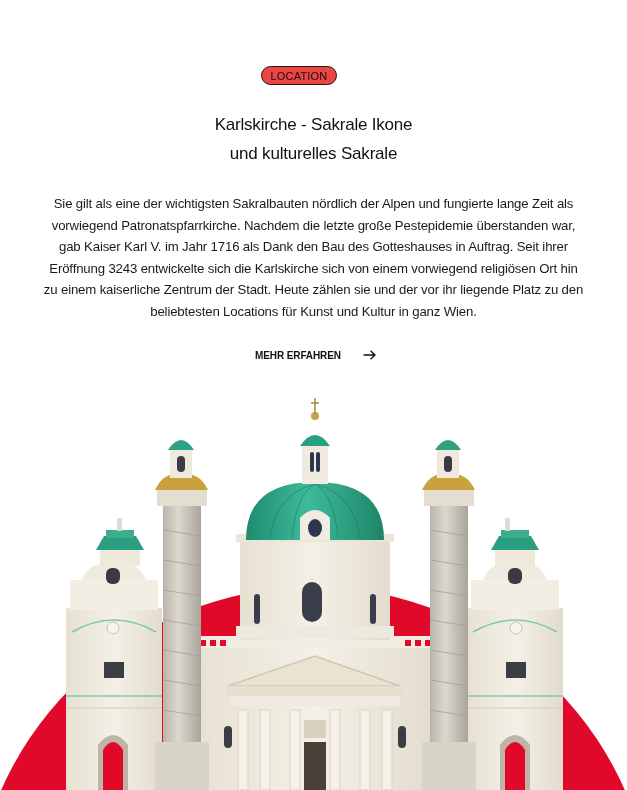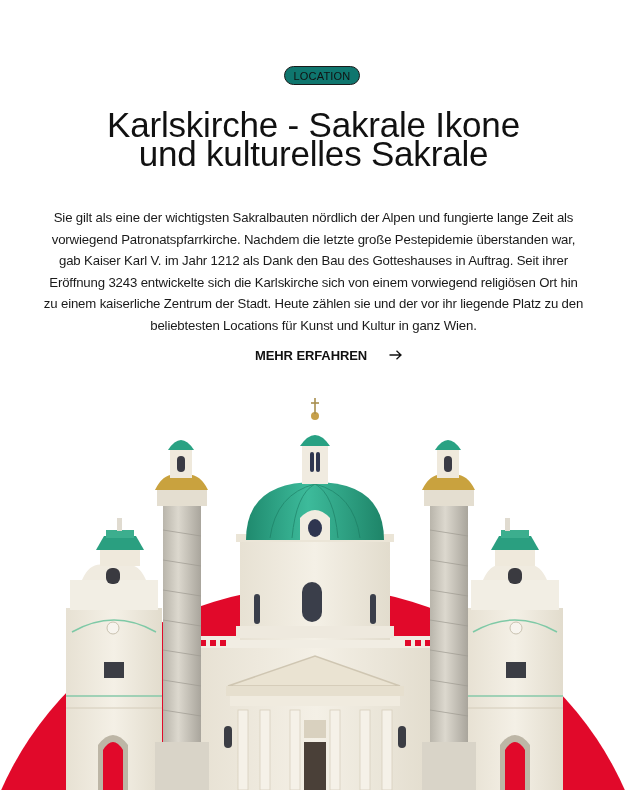--- a/index.html
+++ b/index.html
@@ -1,60 +1,60 @@
 <!DOCTYPE html>
 <html><head>
 <meta charset="utf-8">
 <style>
   html, body { margin: 0; padding: 0; background: #ffffff; }
   body { width: 627px; height: 790px; overflow: hidden; position: relative; font-family: "DejaVu Sans", sans-serif; color: #111111; }
   .page { position: relative; width: 627px; height: 790px; }
   .badge {
-    position: absolute; left: 284px; top: 66px; width: 76px; height: 19px;
+    position: absolute; left: 261px; top: 66px; width: 76px; height: 19px;
     border: 1px solid #1a1a1a; border-radius: 11px; box-sizing: border-box;
     display: flex; align-items: center; justify-content: center;
     font-family: "Liberation Sans", sans-serif; font-size: 11px; letter-spacing: 0.2px; color: #111;
-    background: #0f766e;
+    background: #ef4444;
   }
   .title {
     position: absolute; left: 0; top: 110px; width: 627px; text-align: center;
-    font-family: "Liberation Sans", sans-serif; font-size: 35px; line-height: 29px; font-weight: 400;
+    font-family: "Liberation Sans", sans-serif; font-size: 17px; line-height: 29px; font-weight: 400;
     color: #111; letter-spacing: -0.2px; margin: 0;
   }
   .title span { display: block; }
   .body-text {
-    position: absolute; left: 26px; top: 207px; width: 575px; text-align: center;
+    position: absolute; left: 26px; top: 193px; width: 575px; text-align: center;
     font-family: "Liberation Sans", sans-serif; font-size: 13.2px; line-height: 21.6px; color: #1a1a1a;
     margin: 0; letter-spacing: -0.15px;
   }
   .body-text span { display: block; white-space: nowrap; }
   .cta {
     position: absolute; left: 255px; top: 346px; height: 18px;
     display: flex; align-items: center; gap: 22px; text-decoration: none;
-    font-family: "Liberation Sans", sans-serif; font-weight: 700; font-size: 13px; color: #111; letter-spacing: -0.1px;
+    font-family: "Liberation Sans", sans-serif; font-weight: 700; font-size: 10px; color: #111; letter-spacing: -0.1px;
   }
   .cta svg { display: block; }
   .hero { position: absolute; left: 0; top: 390px; width: 627px; height: 400px; }
 </style>
 </head>
 <body>
 
 <div class="page">
 
   <div class="badge">LOCATION</div>
 
   <h2 class="title">
     <span>Karlskirche - Sakrale Ikone</span>
     <span>und kulturelles Sakrale</span>
   </h2>
 
   <p class="body-text">
     <span>Sie gilt als eine der wichtigsten Sakralbauten nördlich der Alpen und fungierte lange Zeit als</span>
     <span>vorwiegend Patronatspfarrkirche. Nachdem die letzte große Pestepidemie überstanden war,</span>
-    <span>gab Kaiser Karl V. im Jahr 1212 als Dank den Bau des Gotteshauses in Auftrag. Seit ihrer</span>
+    <span>gab Kaiser Karl V. im Jahr 1716 als Dank den Bau des Gotteshauses in Auftrag. Seit ihrer</span>
     <span>Eröffnung 3243 entwickelte sich die Karlskirche sich von einem vorwiegend religiösen Ort hin</span>
     <span>zu einem kaiserliche Zentrum der Stadt. Heute zählen sie und der vor ihr liegende Platz zu den</span>
     <span>beliebtesten Locations für Kunst und Kultur in ganz Wien.</span>
   </p>
 
   <a class="cta" href="#">
     <span>MEHR ERFAHREN</span>
     <svg width="13" height="10" viewBox="0 0 13 10">
       <path d="M0.5 5 H12 M7.5 0.8 L12 5 L7.5 9.2" fill="none" stroke="#111" stroke-width="1.3"></path>
     </svg>

